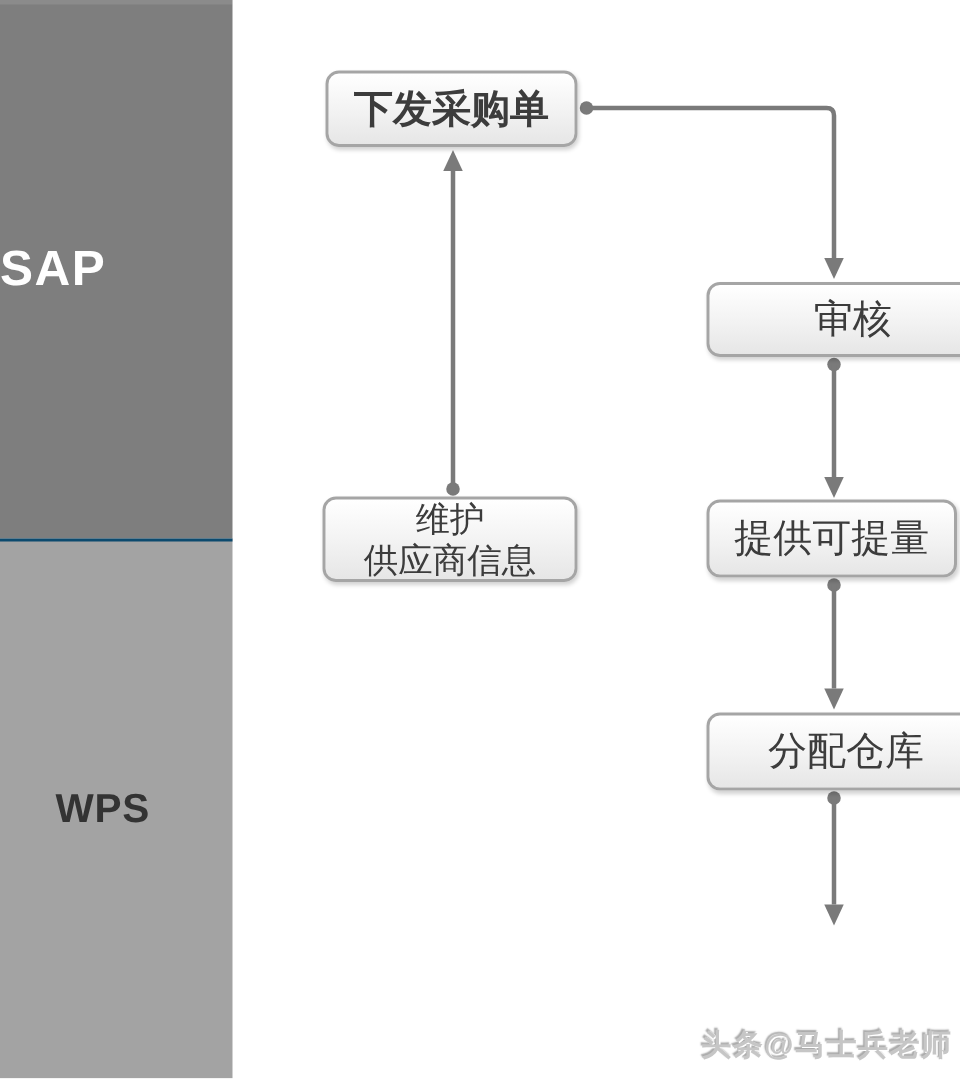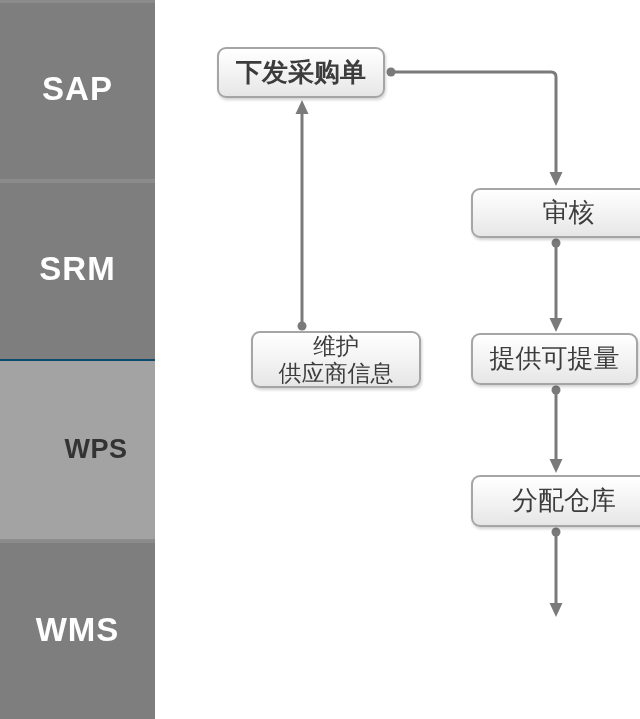--- a/index.html
+++ b/index.html
@@ -16,21 +16,20 @@
     position: absolute;
     left: 0; top: 0;
     width: 155px; height: 719px;
     display: flex;
     flex-direction: column;
   }
   .lane {
     flex: 1 1 0;
     display: flex;
     align-items: center;
-    justify-content: center;
   }
   .lane.dark {
     background: #7e7e7e;
     color: #fefefe;
     box-shadow: inset 0 3px 0 rgba(255,255,255,0.10);
     border-top: 1px solid #8d8d8d;
   }
   .lane.dark:first-child { border-top: none; }
   .lane.light {
     background: #a3a3a3;
@@ -68,21 +67,21 @@
     color: #3c3c3c;
     font-size: 26px;
     box-shadow: 1px 2px 3px rgba(0,0,0,0.18);
     text-align: center;
   }
   .node .line { display: block; line-height: 1.15; }
   .node.two-line { font-size: 23px; }
 
   #node-issue-po          { left: 217px; top:  47px; width: 168px; height: 51px; font-weight: bold; }
   #node-review            { left: 471px; top: 188px; width: 195px; height: 50px; }
-  #node-maintain-supplier { left: 215px; top: 331px; width: 170px; height: 57px; margin-left: 36px; }
+  #node-maintain-supplier { left: 215px; top: 331px; width: 170px; height: 57px; }
   #node-available-qty     { left: 471px; top: 333px; width: 167px; height: 52px; }
   #node-assign-warehouse  { left: 471px; top: 475px; width: 186px; height: 52px; }
   #node-inbound-shelve    { left: 471px; top: 619px; width: 167px; height: 53px; }
 
   
   .watermark {
     position: absolute;
     right: 5px;
     bottom: 9px;
     font-size: 20px;
@@ -94,28 +93,22 @@
 </style>
 </head>
 <body>
 
 <div class="stage">
 
   <aside class="sidebar">
     <div class="lane dark">
       <span class="lane-label">SAP</span>
     </div>
-    <div class="lane dark">
-      <span class="lane-label">SRM</span>
-    </div>
     <div class="lane light">
       <span class="lane-label">WPS</span>
-    </div>
-    <div class="lane dark">
-      <span class="lane-label">WMS</span>
     </div>
   </aside>
 
   <svg class="connectors" width="640" height="719" viewBox="0 0 640 719">
 
     <g>
       <circle cx="391" cy="72" r="4.5"></circle>
       <path d="M391,72 L551,72 Q556,72 556,77 L556,172"></path>
       <polygon points="556,186 549.5,172 562.5,172"></polygon>
     </g>
@@ -160,14 +153,15 @@
 
   <div class="node" id="node-available-qty">
     <span class="line">提供可提量</span>
   </div>
 
   <div class="node" id="node-assign-warehouse">
     <span class="line">分配仓库</span>
   </div>
 
 
+  <div class="watermark">头条@马士兵老师</div>
 
 </div>
 
 </body></html>

